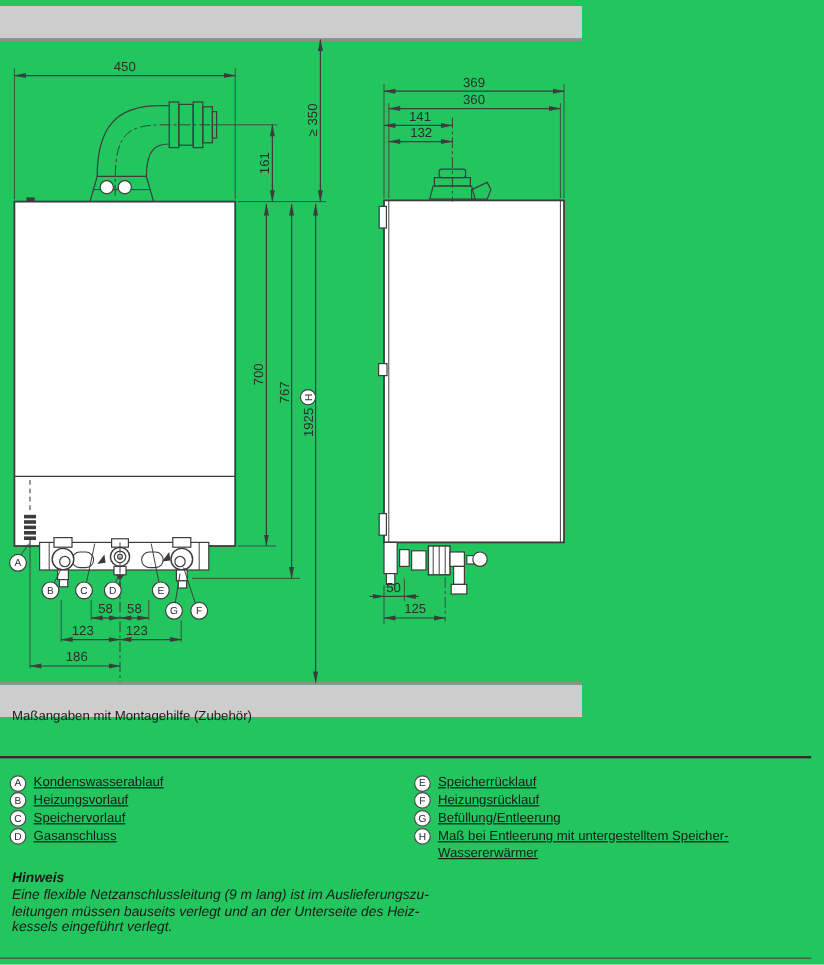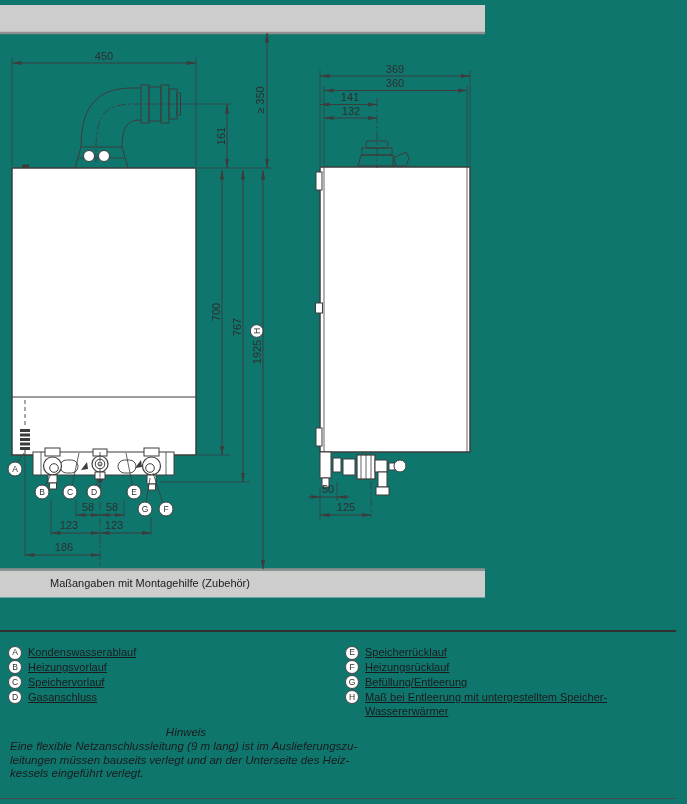--- a/index.html
+++ b/index.html
@@ -1,34 +1,34 @@
 <!DOCTYPE html>
 <html><head>
 <meta charset="utf-8">
 <style>
   html,body{margin:0;padding:0;background:#fff;}
-  #page{position:relative;width:687px;height:804px;background:#0f766e;overflow:hidden;
+  #page{position:relative;width:687px;height:804px;background:#22c55e;overflow:hidden;
         font-family:"Liberation Sans", sans-serif;color:#1a1a1a;}
   svg text{font-family:"Liberation Sans", sans-serif;fill:#2e2e2e;}
   .dimtxt{font-size:11px;}
   .callout{font-size:8.5px;}
-  #caption{position:absolute;left:10px;top:577px;font-size:11px;color:#1a1a1a;margin-left:40px;}
+  #caption{position:absolute;left:10px;top:591px;font-size:11px;color:#1a1a1a;}
   .rule{position:absolute;left:0;background:#2f2f2f;}
   #rule-top{top:630px;width:676px;height:2px;}
   #rule-bottom{top:798px;width:676px;height:1px;background:#4a4a4a;}
   .legend-col{position:absolute;top:645px;font-size:11px;line-height:14.2px;}
   #legend-left{left:8px;width:320px;}
   #legend-right{left:345px;width:310px;}
   .legend-row{display:flex;align-items:flex-start;margin:0 0 0.4px 0;}
   .badge{flex:0 0 auto;display:inline-flex;align-items:center;justify-content:center;
          width:12px;height:12px;margin:0.5px 6px 0 0;border:1px solid #4a4a4a;border-radius:50%;
          font-size:8.5px;color:#2e2e2e;background:#fff;}
   .legend-label{flex:1 1 auto;text-decoration:underline;}
   #note{position:absolute;left:10px;top:726px;width:352px;font-size:11.5px;font-style:italic;line-height:13.8px;}
-  #note .title{font-weight:normal;text-align:center;}
+  #note .title{font-weight:bold;}
 </style>
 </head>
 <body>
 
 <div id="page">
 
 <svg width="687" height="600" viewBox="0 0 687 600" stroke-linecap="butt" stroke-linejoin="miter">
   <defs>
     <marker id="ae" markerWidth="11" markerHeight="6" refX="9.5" refY="3" orient="auto" markerUnits="userSpaceOnUse">
       <path d="M0,0.9 L10,3 L0,5.1 Z" fill="#3c3c3c"></path>

